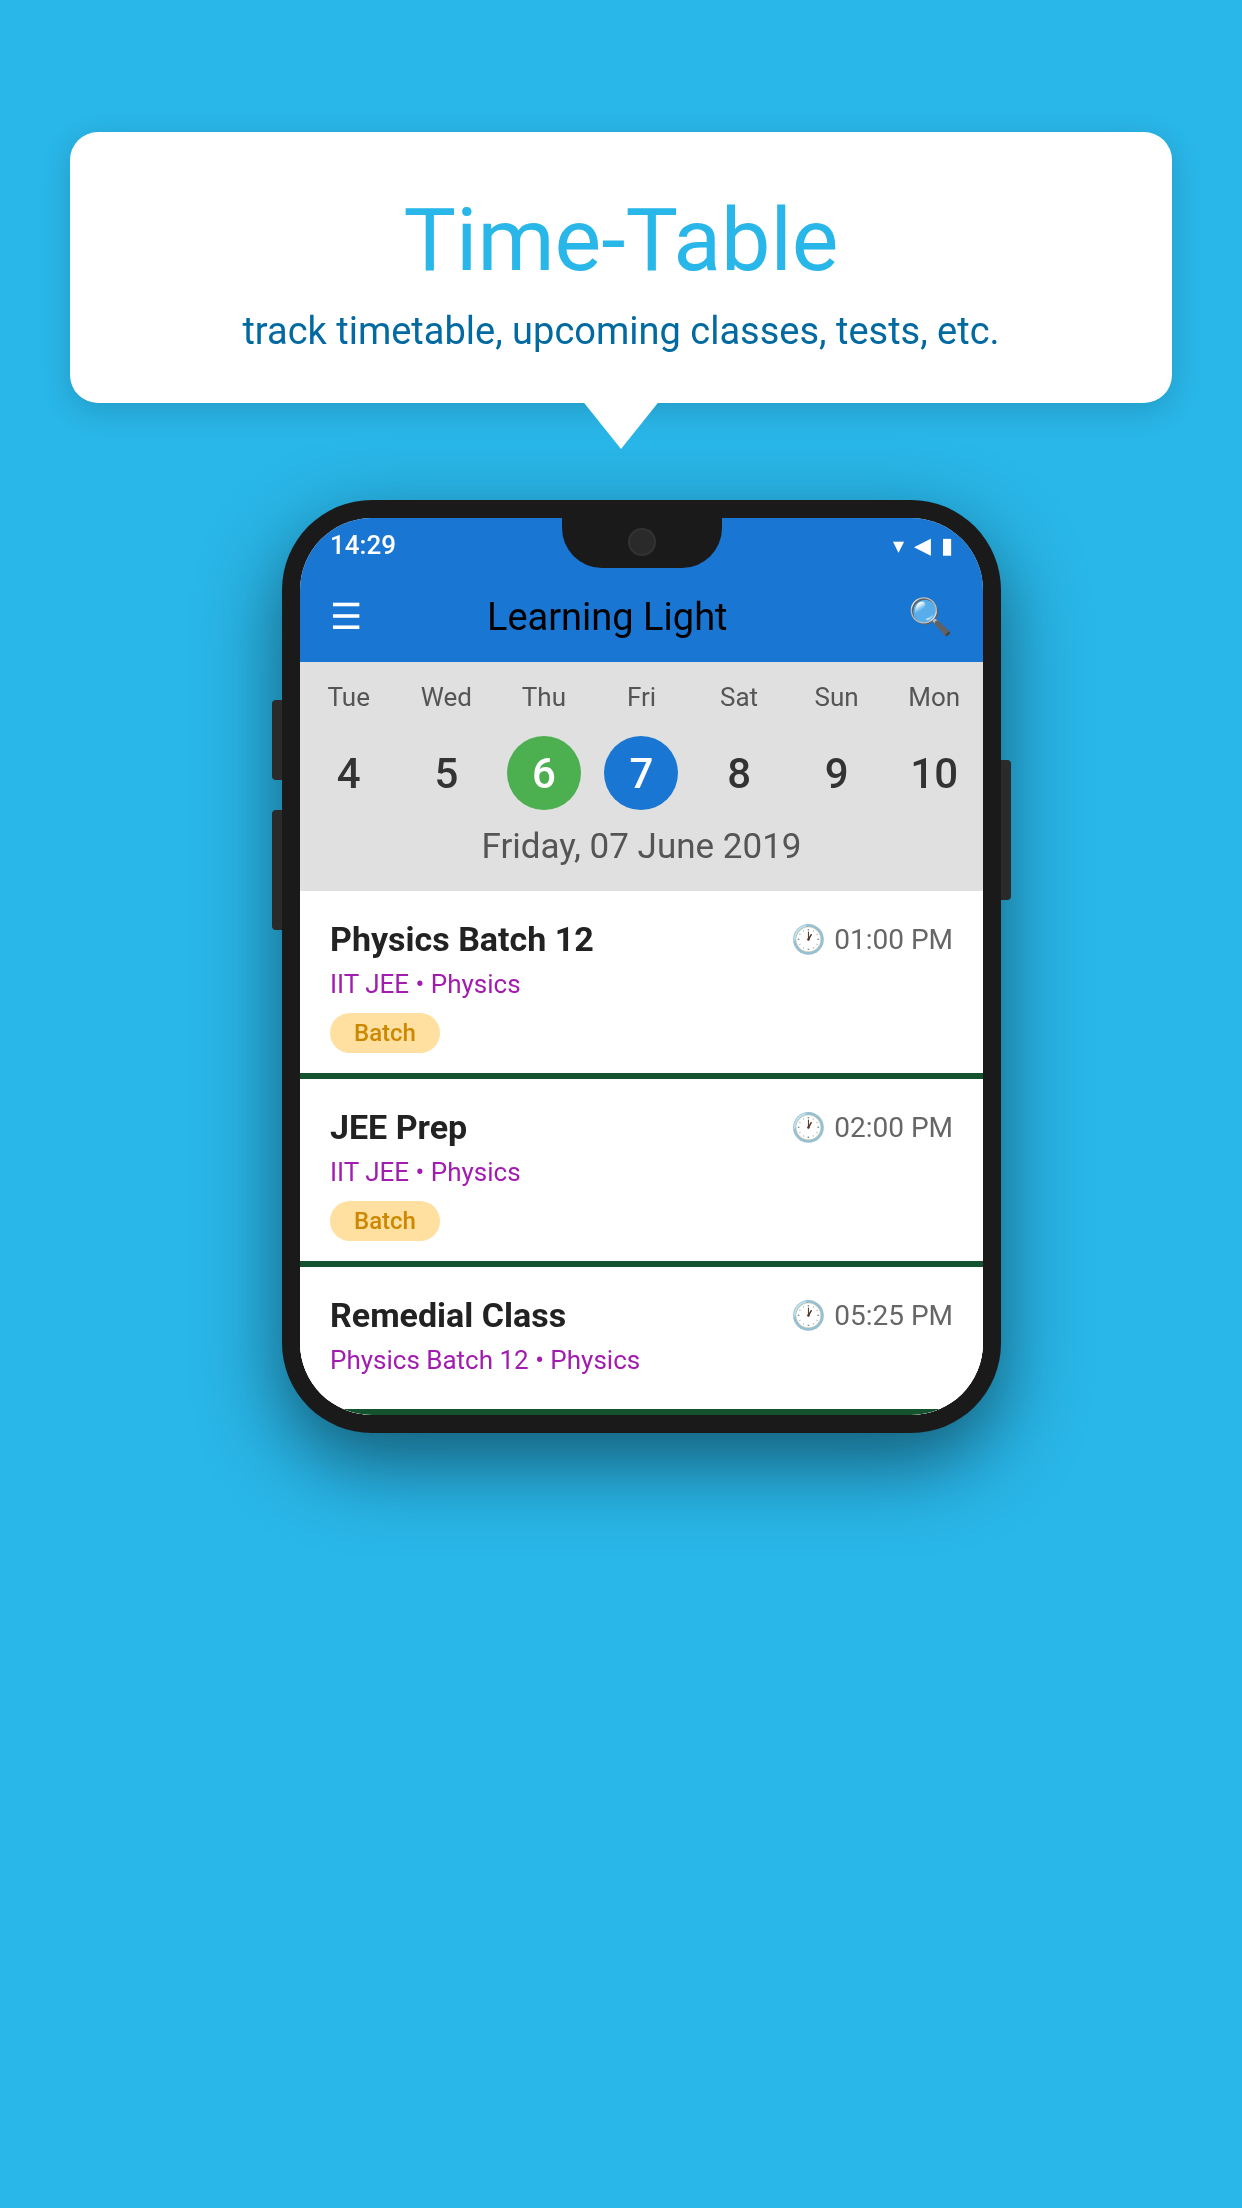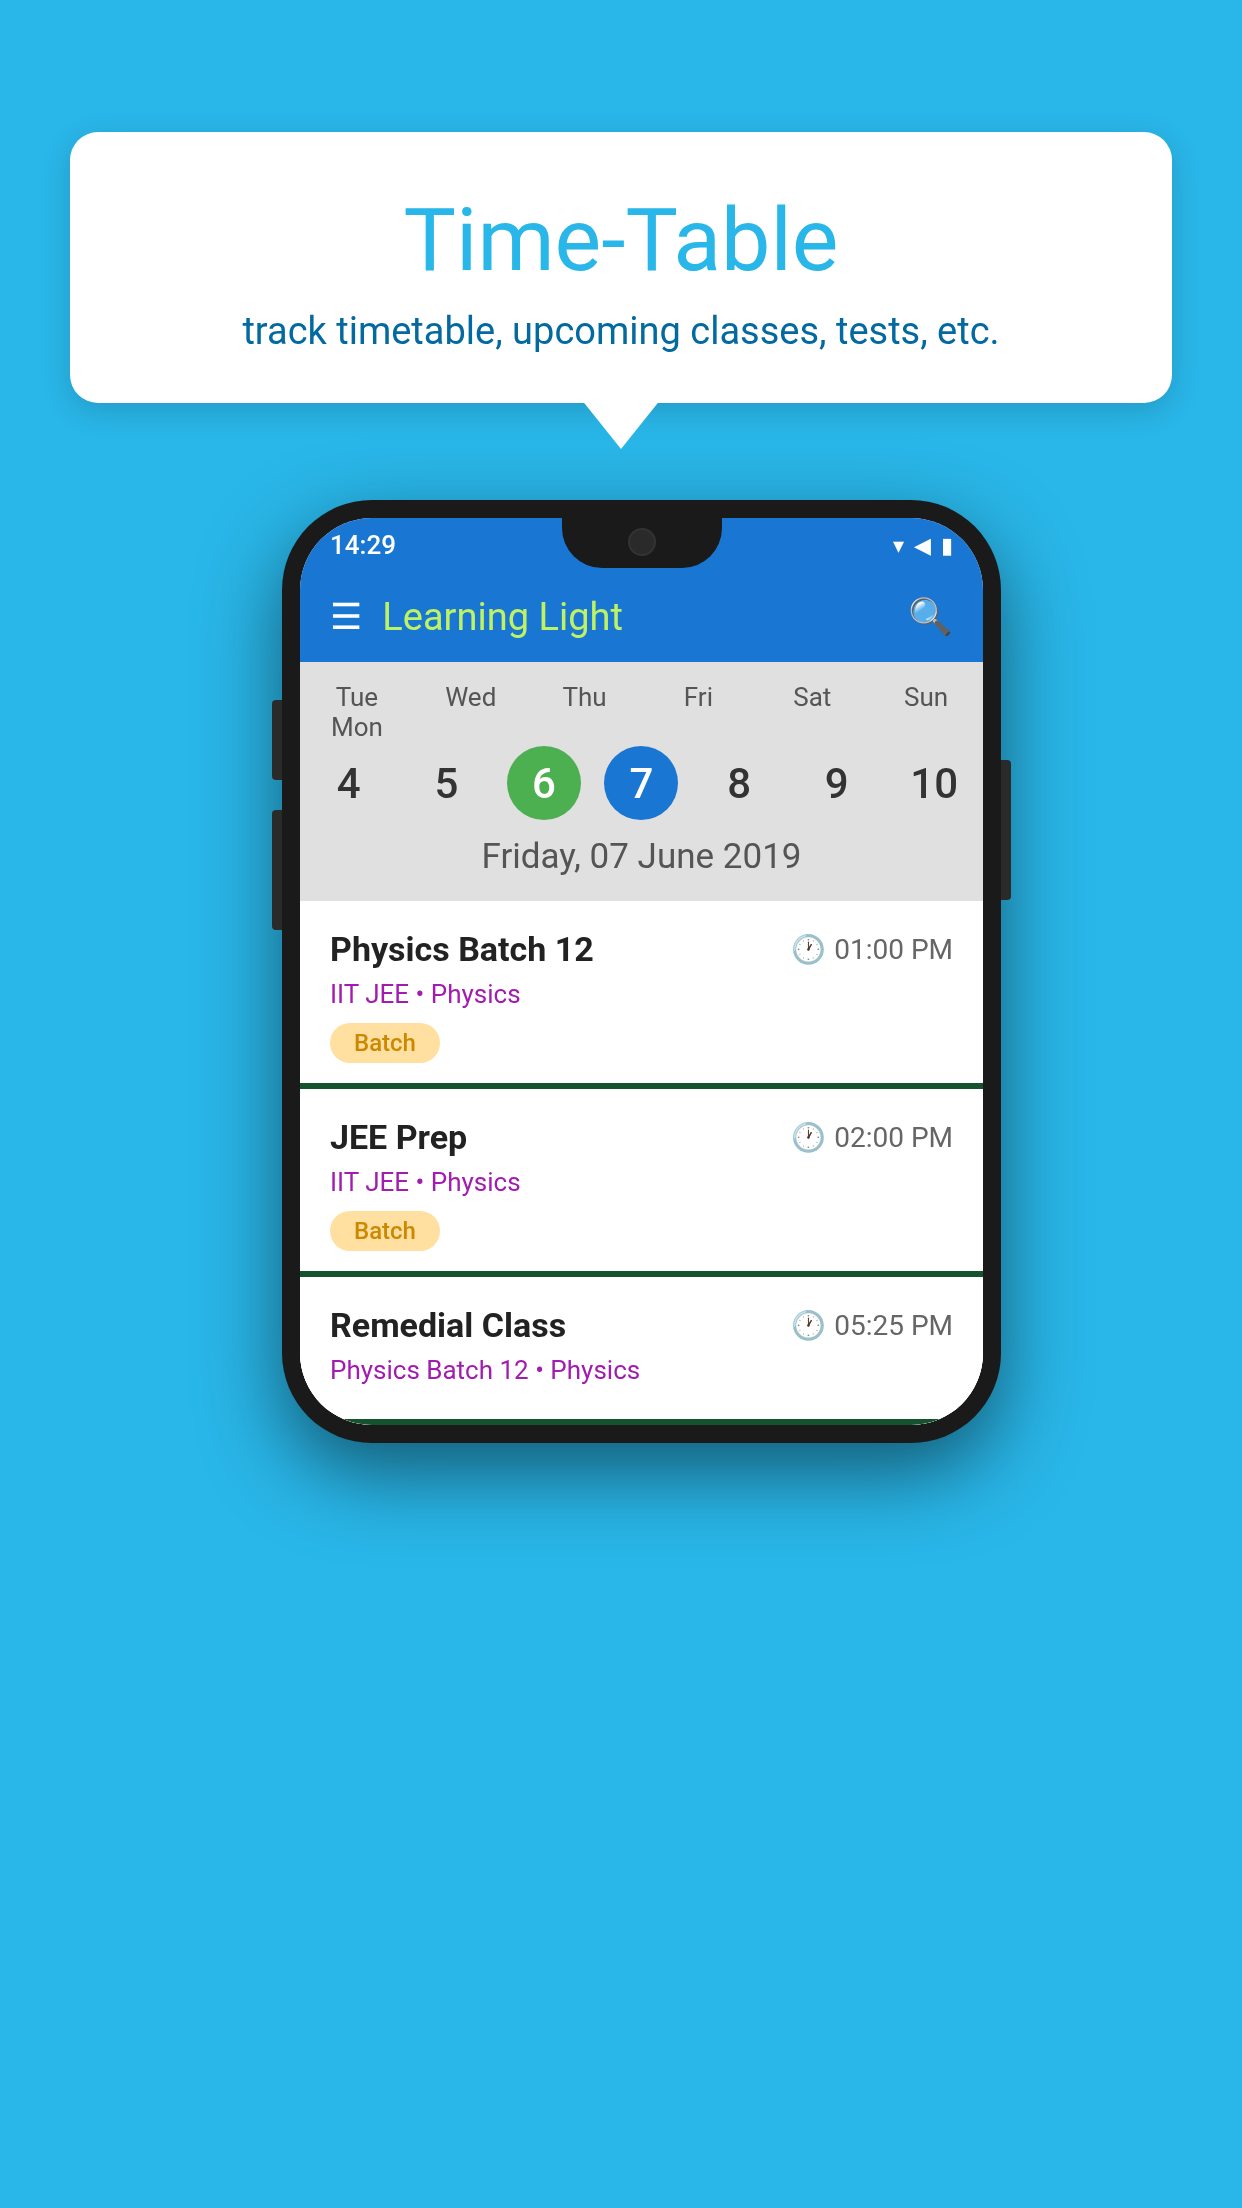--- a/index.html
+++ b/index.html
@@ -168,44 +168,44 @@
     }
 
     .hamburger-icon {
       color: #fff;
       font-size: 36px;
       cursor: pointer;
     }
 
     .app-title {
       flex: 1;
-      color: #bef264;
+      color: #000000;
       font-size: 38px;
       font-weight: 400;
-      text-align: left;
+      text-align: center;
       margin-right: 56px;
     }
 
     .search-icon-btn {
       color: #fff;
       font-size: 36px;
       cursor: pointer;
     }
 
     
     .calendar-strip {
       background: #e0e0e0;
       padding: 20px 0 10px;
     }
 
     .day-headers {
       display: grid;
-      grid-template-columns: repeat(6, 1fr);
+      grid-template-columns: repeat(7, 1fr);
       text-align: center;
-      margin-bottom: 4px;
+      margin-bottom: 24px;
     }
 
     .day-header {
       font-size: 26px;
       color: #555;
       font-weight: 400;
     }
 
     .day-numbers {
       display: grid;

